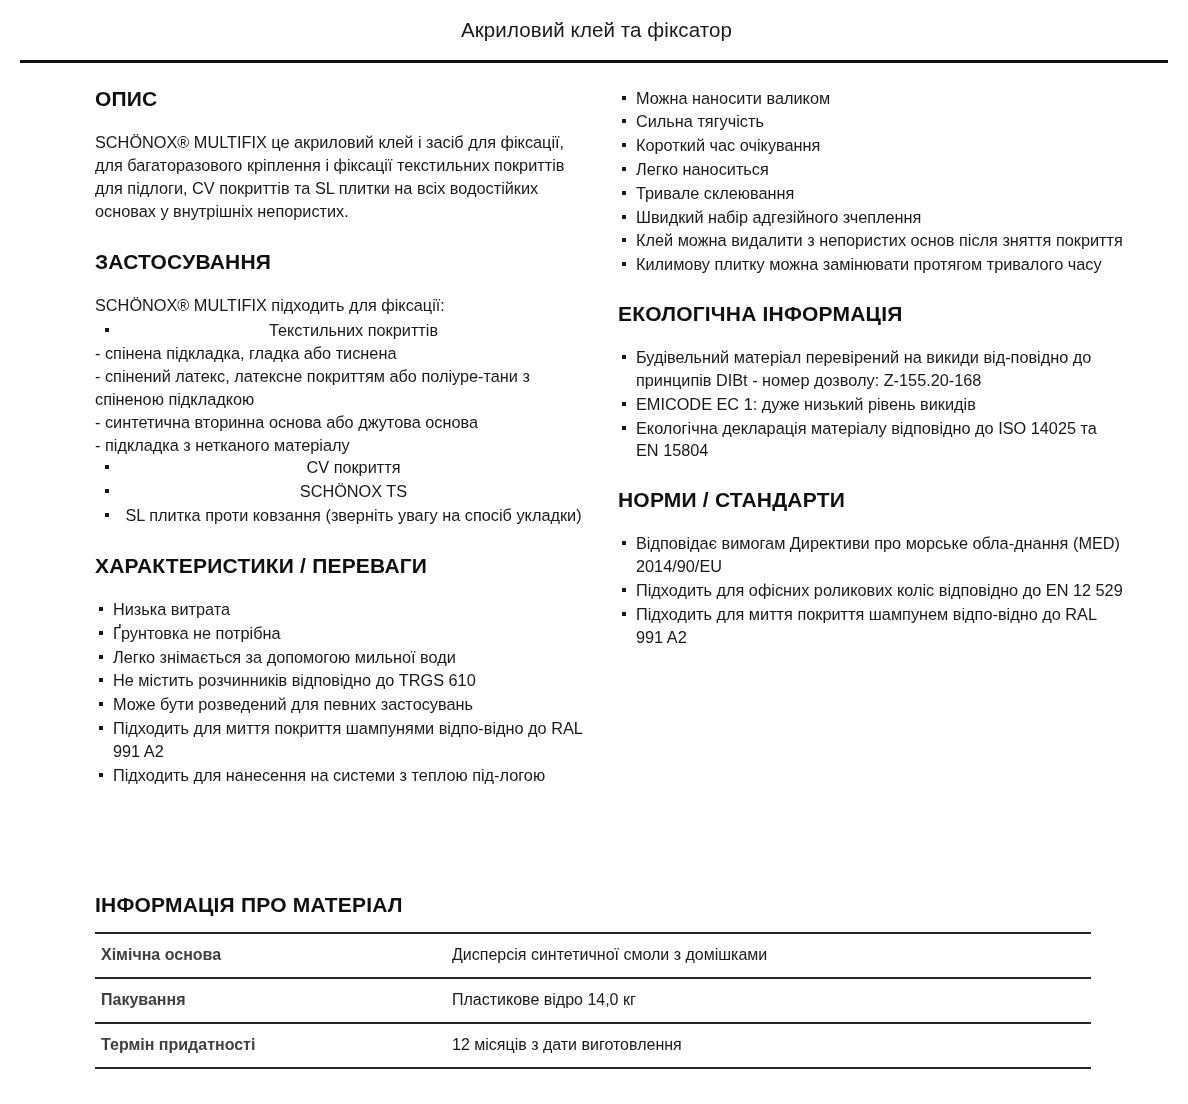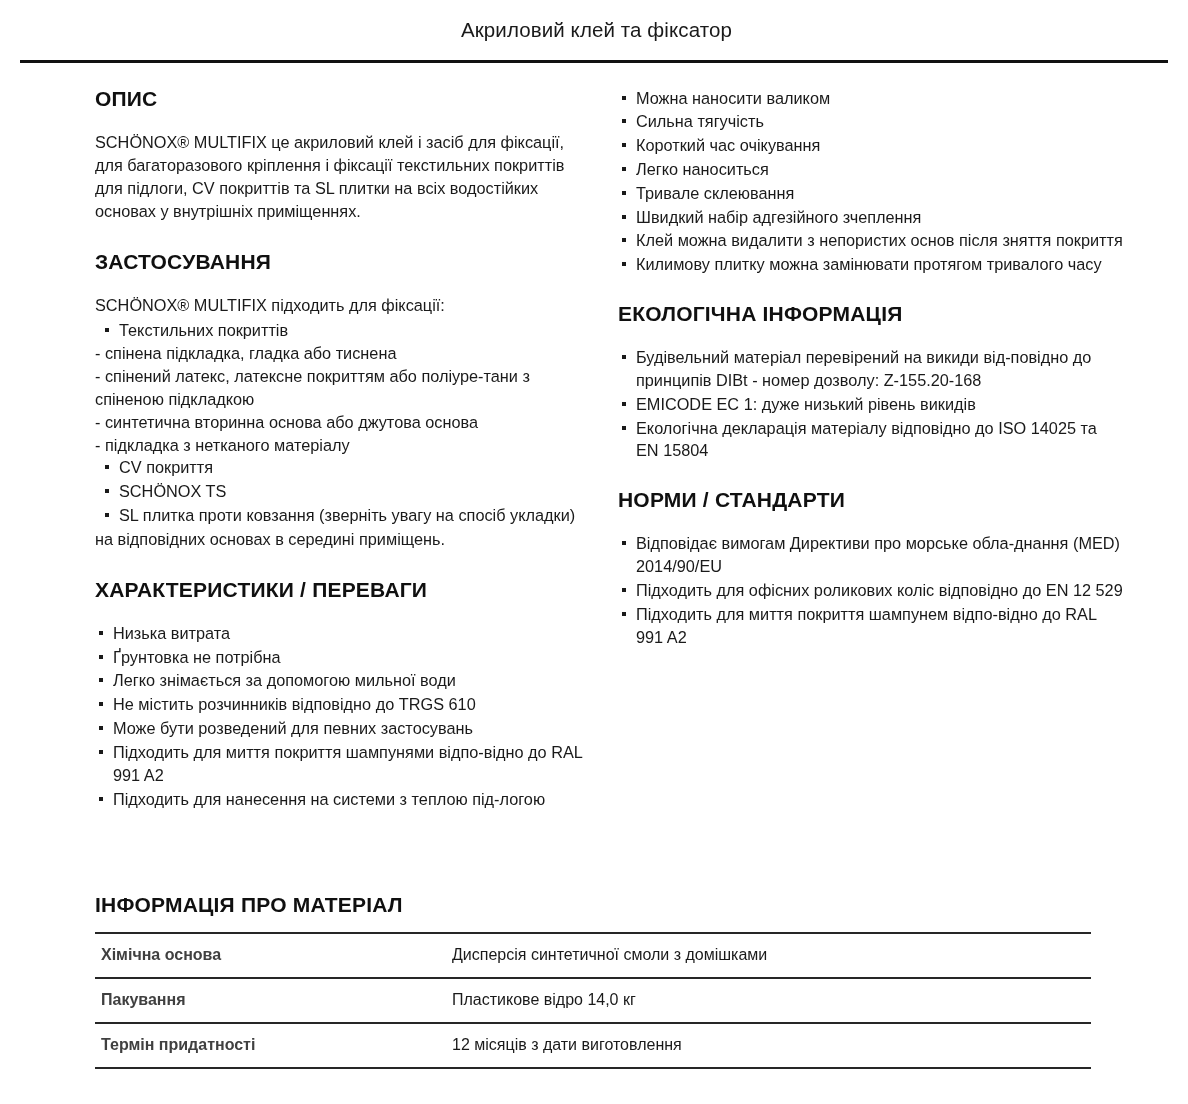--- a/index.html
+++ b/index.html
@@ -93,20 +93,21 @@
     content: "";
     position: absolute;
     left: 4px;
     top: 9px;
     width: 4px;
     height: 4px;
     background: #1a1a1a;
   }
   ul.bullets.indent-1 {
     padding-left: 6px;
+    text-align: center;
   }
   
   .dash-line {
     font-size: 16.3px;
     line-height: 1.40;
     margin: 0;
     color: #1a1a1a;
   }
   .plain-line {
     font-size: 16.3px;
@@ -169,40 +170,39 @@
   <div class="doc-title">Акриловий клей та фіксатор</div>
 </div>
 <div class="header-rule"></div>
 
 <div class="columns">
 
   <div class="col col-left">
 
     <div class="section">
       <h2 class="section-heading">ОПИС</h2>
-      <p class="para">SCHÖNOX® MULTIFIX це акриловий клей і засіб для фіксації, для багаторазового кріплення і фіксації текстильних покриттів для підлоги, CV покриттів та SL плитки на всіх водостійких основах у внутрішніх приміщеннях.</p>
+      <p class="para">SCHÖNOX® MULTIFIX це акриловий клей і засіб для фіксації, для багаторазового кріплення і фіксації текстильних покриттів для підлоги, CV покриттів та SL плитки на всіх водостійких основах у внутрішніх непористих.</p>
     </div>
 
     <div class="section">
       <h2 class="section-heading">ЗАСТОСУВАННЯ</h2>
       <p class="lead-line">SCHÖNOX® MULTIFIX підходить для фіксації:</p>
 
       <ul class="bullets indent-1">
         <li>Текстильних покриттів</li>
       </ul>
       <p class="dash-line">- спінена підкладка, гладка або тиснена</p>
       <p class="dash-line">- спінений латекс, латексне покриттям або поліуре-тани з спіненою підкладкою</p>
       <p class="dash-line">- синтетична вторинна основа або джутова основа</p>
       <p class="dash-line">- підкладка з нетканого матеріалу</p>
       <ul class="bullets indent-1">
         <li>CV покриття</li>
         <li>SCHÖNOX TS</li>
         <li>SL плитка проти ковзання (зверніть увагу на спосіб укладки)</li>
       </ul>
-      <p class="plain-line">на відповідних основах в середині приміщень.</p>
     </div>
 
     <div class="section">
       <h2 class="section-heading">ХАРАКТЕРИСТИКИ / ПЕРЕВАГИ</h2>
       <ul class="bullets">
         <li>Низька витрата</li>
         <li>Ґрунтовка не потрібна</li>
         <li>Легко знімається за допомогою мильної води</li>
         <li>Не містить розчинників відповідно до TRGS 610</li>
         <li>Може бути розведений для певних застосувань</li>

